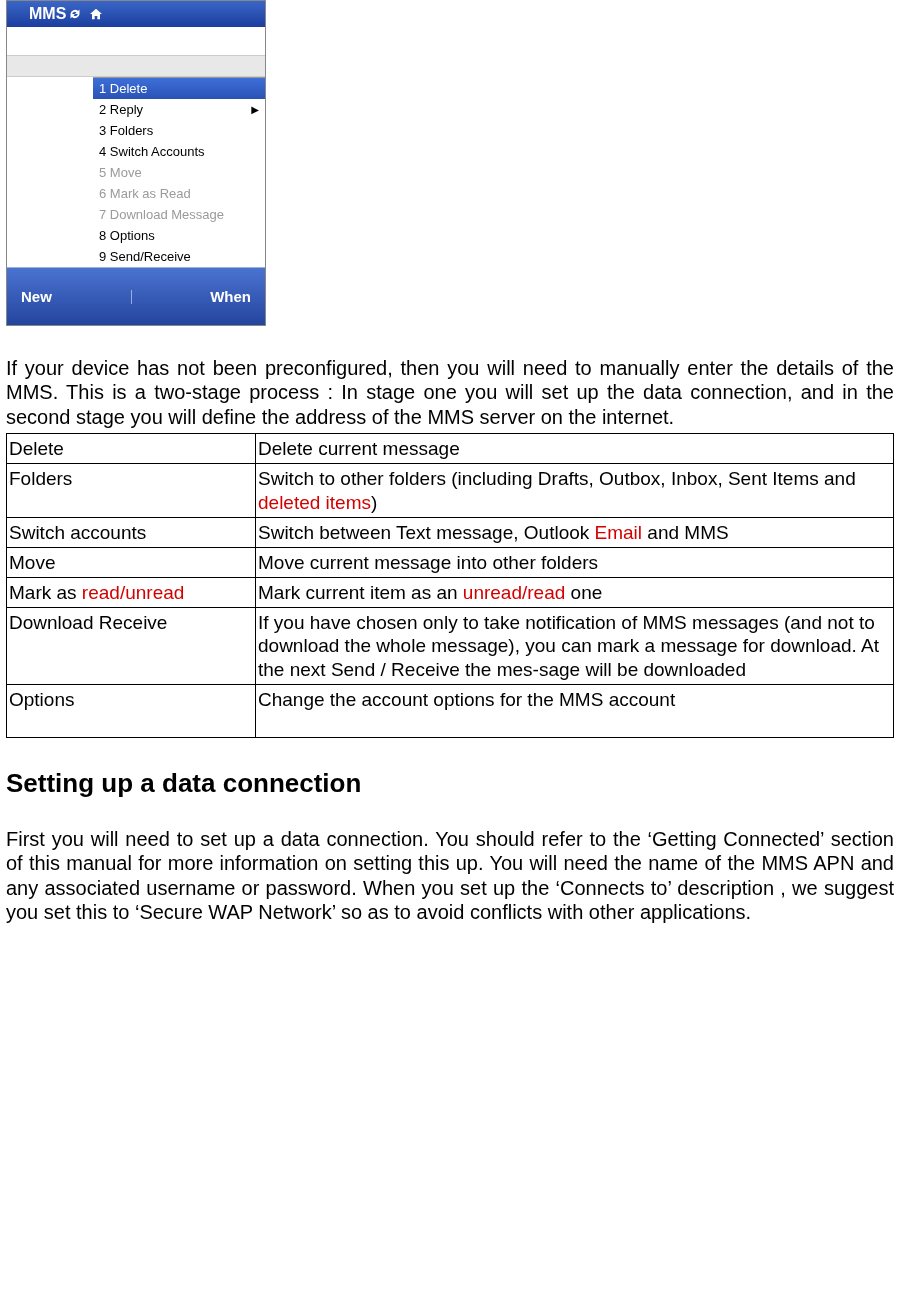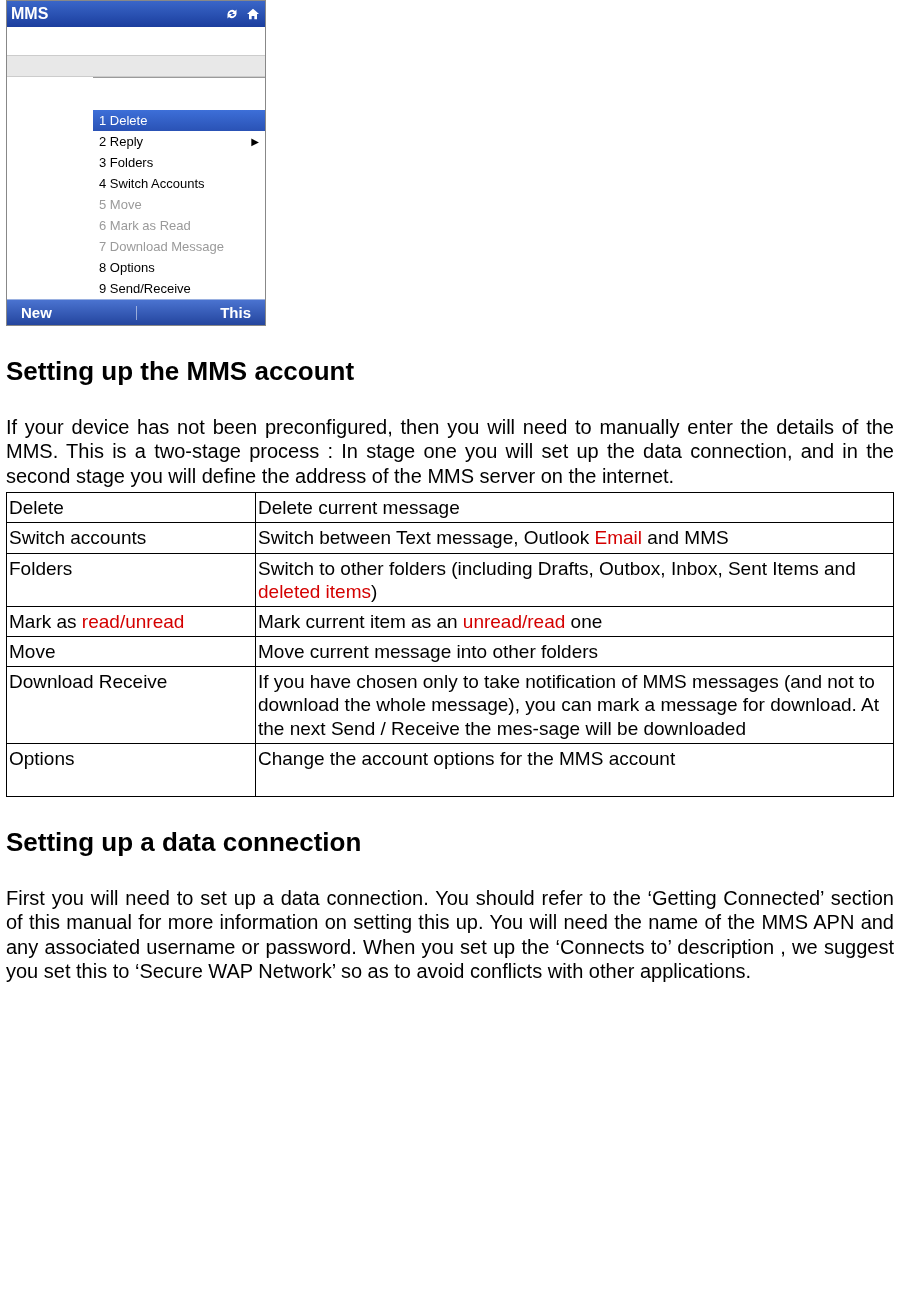--- a/index.html
+++ b/index.html
@@ -22,22 +22,21 @@
     background: #fff;
   }
   .phone-status {
     height: 26px;
     background: linear-gradient(#3a66c8, #1b3e9e);
     color: #fff;
     font-weight: bold;
     font-size: 16px;
     display: flex;
     align-items: center;
-    justify-content: space-between;
-    padding: 0 4px;
+    padding: 0 22px;
   }
   .phone-status .right {
     display: flex;
     gap: 4px;
     align-items: center;
   }
   .phone-body {
     background: #fff;
     height: 28px;
   }
@@ -56,38 +55,37 @@
     font-size: 13px;
     padding: 3px 6px;
     display: flex;
     justify-content: space-between;
     align-items: center;
     cursor: default;
   }
   .phone-menu-item.selected {
     background: linear-gradient(#3d6fd8, #2a52b5);
     color: #fff;
-    margin-top: 32px;
   }
   .phone-menu-item.disabled {
     color: #9a9a9a;
   }
   .phone-menu-item .arrow {
     font-size: 10px;
     color: #000;
   }
   .phone-soft {
     background: linear-gradient(#4a73d0, #24459e);
     color: #fff;
     font-weight: bold;
     font-size: 15px;
     display: flex;
     justify-content: space-between;
     align-items: center;
-    padding: 4px 14px;
+    padding: 20px 14px;
     border-top: 1px solid #9ab0e0;
   }
   .phone-soft .sep {
     width: 1px;
     height: 14px;
     background: rgba(255,255,255,0.5);
   }
 
   h2.section {
     font-weight: bold;
@@ -171,51 +169,50 @@
         <div class="phone-menu-item">
           <span>8 Options</span>
         </div>
         <div class="phone-menu-item">
           <span>9 Send/Receive</span>
         </div>
       </div>
     <div class="phone-soft">
       <span>New</span>
       <span class="sep"></span>
-      <span>This</span>
+      <span>When</span>
     </div>
   </div>
 
-  <h2 class="section">Setting up the MMS account</h2>
 
   <p class="para">If your device has not been preconfigured, then you will need to manually enter the details of the MMS. This is a two-stage process : In stage one you will set up the data connection, and in the second stage you will define the address of the MMS server on the internet.</p>
 
   <table class="desc">
     <tbody>
         <tr>
           <td>Delete</td>
           <td>Delete current message</td>
         </tr>
         <tr>
+          <td>Folders</td>
+          <td>Switch to other folders (including Drafts, Outbox, Inbox, Sent Items and <span class="red">deleted items</span>)</td>
+        </tr>
+        <tr>
           <td>Switch accounts</td>
           <td>Switch between Text message, Outlook <span class="red">Email</span> and MMS</td>
         </tr>
         <tr>
-          <td>Folders</td>
-          <td>Switch to other folders (including Drafts, Outbox, Inbox, Sent Items and <span class="red">deleted items</span>)</td>
+          <td>Move</td>
+          <td>Move current message into other folders</td>
         </tr>
         <tr>
           <td>Mark as <span class="red">read/unread</span></td>
           <td>Mark current item as an <span class="red">unread/read</span> one</td>
         </tr>
         <tr>
-          <td>Move</td>
-          <td>Move current message into other folders</td>
-        </tr>
-        <tr>
           <td>Download Receive</td>
           <td>If you have chosen only to take notification of MMS messages (and not to download the whole message), you can mark a message for download. At the next Send / Receive the mes-sage will be downloaded</td>
         </tr>
         <tr>
           <td>Options</td>
           <td>Change the account options for the MMS account <br>&nbsp;</td>
         </tr>
       </tbody>
   </table>
 

